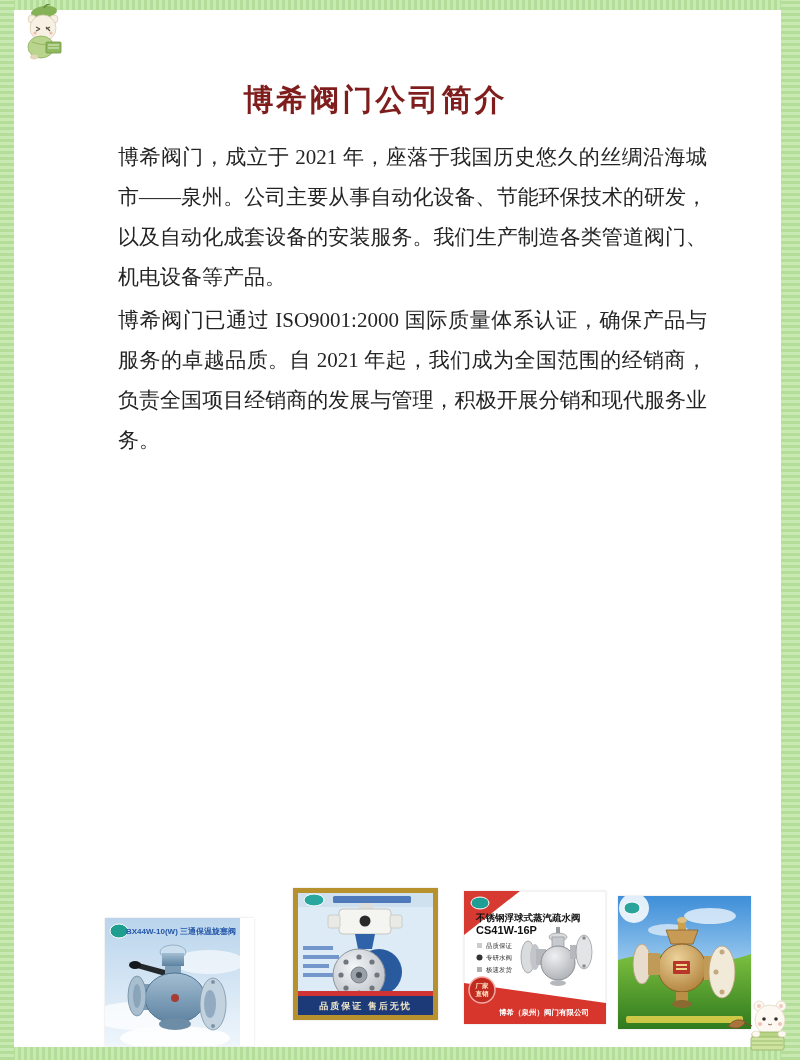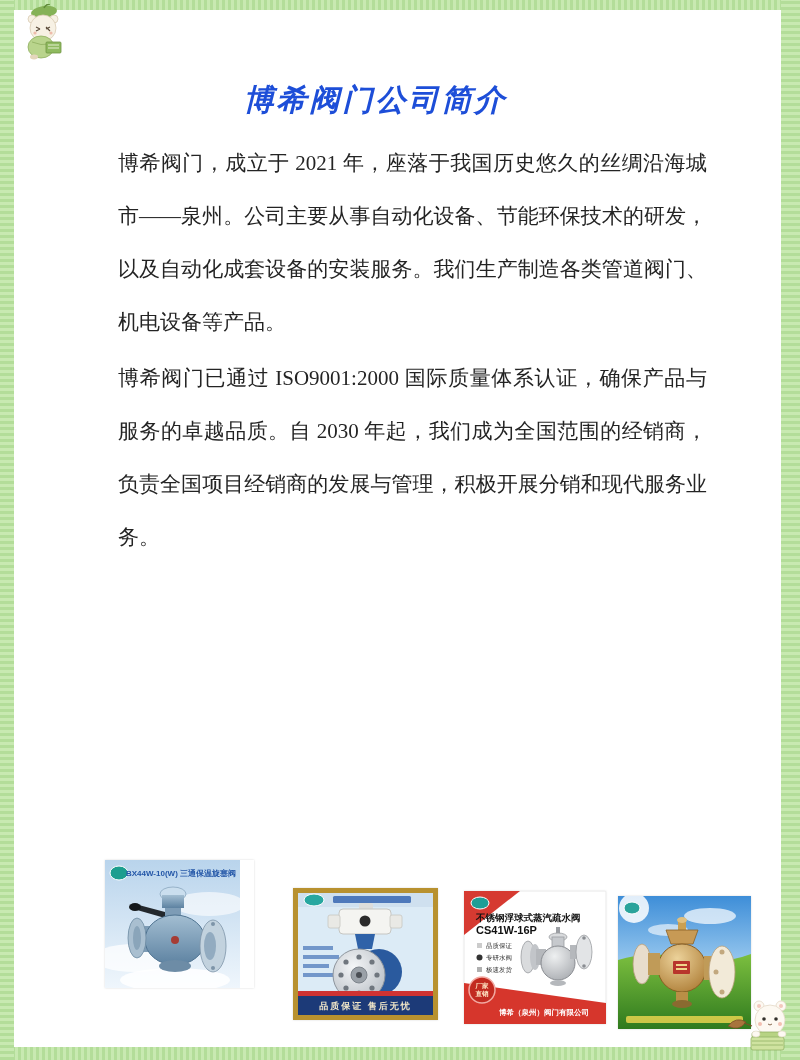--- a/index.html
+++ b/index.html
@@ -13,33 +13,32 @@
   .frame.v{background:repeating-linear-gradient(0deg,#b3dd99 0 3px,#c8e9b1 3px 6px);}
   .frame-top{left:0;top:0;width:800px;height:10px;}
   .frame-bottom{left:0;bottom:0;width:800px;height:13px;}
   .frame-left{left:0;top:0;bottom:0;width:14px;}
   .frame-right{right:0;top:0;bottom:0;width:19px;}
 
   
   .content{position:absolute;left:118px;top:80px;width:595px;z-index:2;}
   h1.doc-title{
     margin:0 0 16px 0;padding-right:80px;text-align:center;
-    font-size:30px;font-weight:bold;letter-spacing:3px;color:#1d4ed8;
+    font-size:30px;font-weight:bold;letter-spacing:3px;color:#7f1d1d;
     font-family:"Liberation Serif",serif;
-    font-style:italic;
   }
   .para{
-    margin:0 6px 3px 0;font-size:21px;line-height:53px;color:#242424;
+    margin:0 6px 3px 0;font-size:21px;line-height:40px;color:#242424;
     text-align:justify;text-justify:inter-ideograph;word-break:break-all;
   }
 
   
   .card{position:absolute;z-index:2;box-shadow:0 0 2px rgba(0,0,0,.15);}
   .card svg{display:block;}
-  .card1{left:105px;top:860px;width:149px;height:128px;}
+  .card1{left:105px;top:918px;width:149px;height:128px;}
   .card2{left:293px;top:888px;width:145px;height:132px;}
   .card3{left:464px;top:891px;width:142px;height:133px;}
   .card4{left:618px;top:896px;width:133px;height:133px;}
 
   
   .mascot{position:absolute;z-index:3;}
   .mascot-tl{left:20px;top:4px;width:48px;height:56px;}
   .mascot-br{left:726px;top:996px;width:68px;height:60px;}
 </style>
 </head>
@@ -65,21 +64,21 @@
     <path d="M12,38 q9,4 18,2" stroke="#8fae5f" stroke-width="0.8" fill="none"></path>
     <rect x="26" y="38" width="15" height="11" rx="1" fill="#8fba5f" stroke="#6e9443" stroke-width="0.8"></rect>
     <path d="M28,41 h11 M28,44 h11" stroke="#eef5dd" stroke-width="0.9"></path>
     <ellipse cx="14" cy="53" rx="4" ry="2.4" fill="#e4d6bc"></ellipse>
   </svg>
 </div>
 
 <div class="content">
   <h1 class="doc-title">博希阀门公司简介</h1>
   <p class="para">博希阀门，成立于 2021 年，座落于我国历史悠久的丝绸沿海城市——泉州。公司主要从事自动化设备、节能环保技术的研发，以及自动化成套设备的安装服务。我们生产制造各类管道阀门、机电设备等产品。</p>
-  <p class="para">博希阀门已通过 ISO9001:2000 国际质量体系认证，确保产品与服务的卓越品质。自 2030 年起，我们成为全国范围的经销商，负责全国项目经销商的发展与管理，积极开展分销和现代服务业务。</p>
+  <p class="para">博希阀门已通过 ISO9001:2000 国际质量体系认证，确保产品与服务的卓越品质。自 2021 年起，我们成为全国范围的经销商，负责全国项目经销商的发展与管理，积极开展分销和现代服务业务。</p>
 </div>
 
 <div class="card card1">
   <svg viewBox="0 0 135 128" width="135" height="128">
     <defs>
       <linearGradient id="v1sky" x1="0" y1="0" x2="0" y2="1">
         <stop offset="0" stop-color="#b9d4ec"></stop>
           <stop offset="1" stop-color="#eff6fc"></stop>
       </linearGradient>
       <linearGradient id="v1steel" x1="0" y1="0" x2="0" y2="1">

